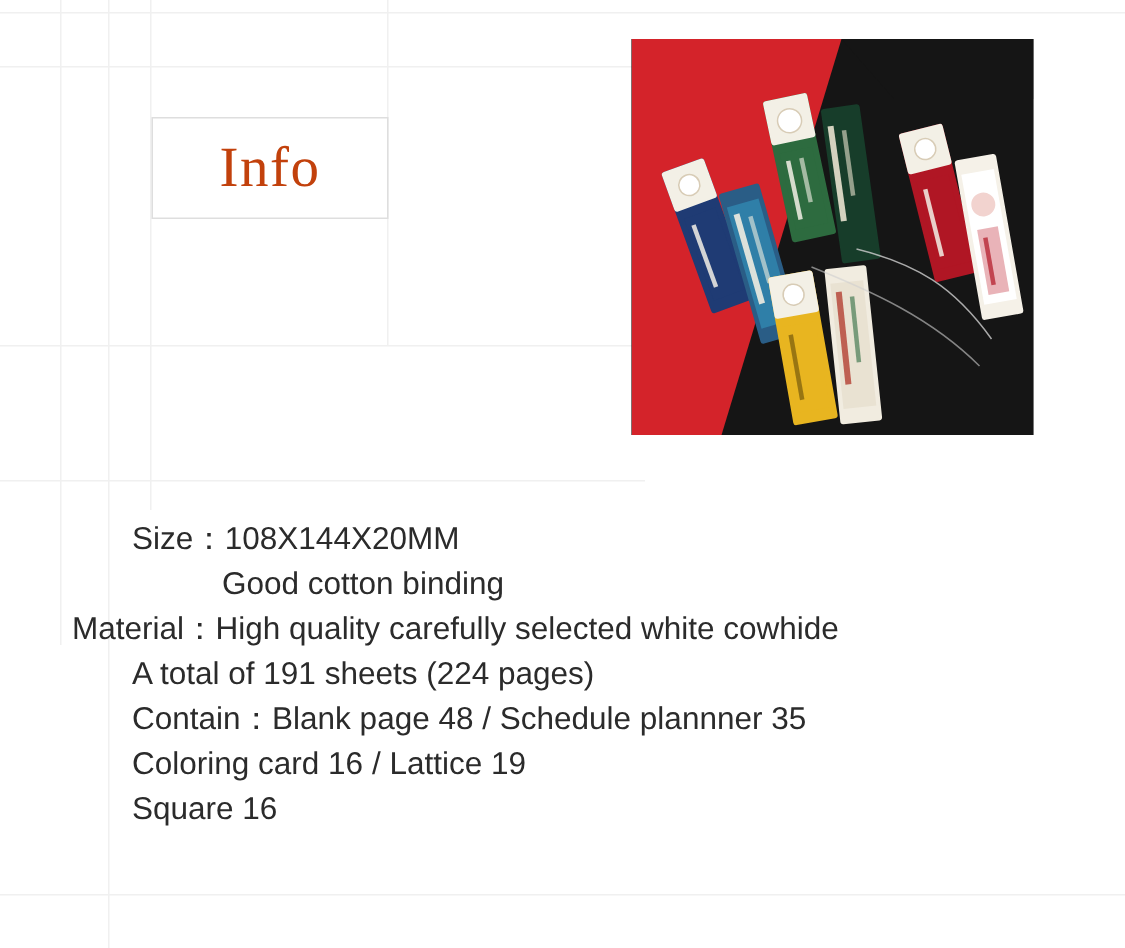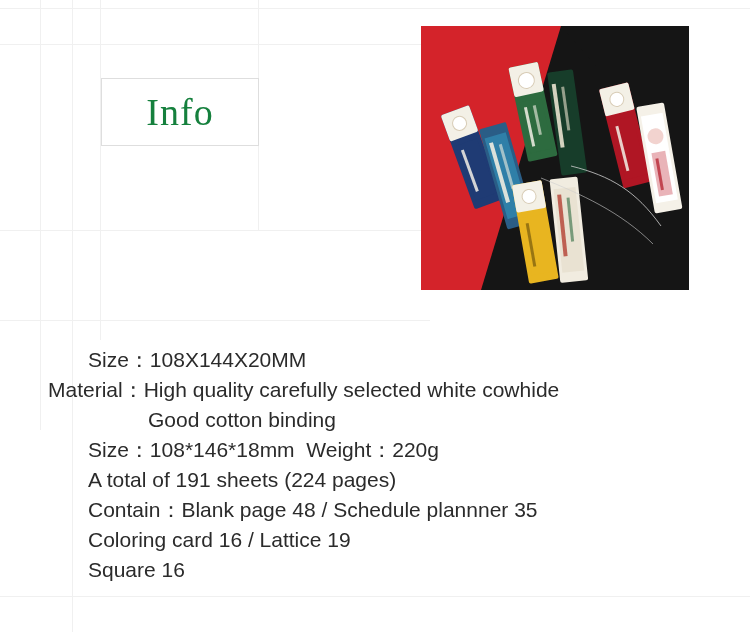--- a/index.html
+++ b/index.html
@@ -36,21 +36,21 @@
     height: 68px;
     border: 1px solid #dedede;
     box-sizing: border-box;
     display: flex;
     align-items: center;
     justify-content: center;
   }
   .info-box .info-text {
     font-family: "Liberation Serif", serif;
     font-size: 38px;
-    color: #15803d;
+    color: #c2410c;
     letter-spacing: 1px;
     line-height: 1;
   }
 
   
   .photo {
     position: absolute;
     left: 421px;
     top: 26px;
     width: 268px;
@@ -164,22 +164,21 @@
         <rect x="234" y="132" width="3" height="32" fill="#b01624" opacity="0.7"></rect>
       </g>
 
       <path d="M150 140 C 190 150, 215 165, 240 200" stroke="#cfcfcf" stroke-width="1" fill="none" opacity="0.8"></path>
       <path d="M120 152 C 160 168, 200 186, 232 218" stroke="#cfcfcf" stroke-width="1" fill="none" opacity="0.6"></path>
     </svg>
   </div>
 
   <div class="specs">
     <div class="spec-line indent1">Size：108X144X20MM</div>
+    <div class="spec-line indent2">Good cotton binding</div>
     <div class="spec-line">Material：High quality carefully selected white cowhide</div>
-    <div class="spec-line indent2">Good cotton binding</div>
-    <div class="spec-line indent1">Size：108*146*18mm  Weight：220g</div>
     <div class="spec-line indent1">A total of 191 sheets (224 pages)</div>
     <div class="spec-line indent1">Contain：Blank page 48 / Schedule plannner 35</div>
     <div class="spec-line indent1">Coloring card 16 / Lattice 19</div>
     <div class="spec-line indent1">Square 16</div>
   </div>
 
 </div>
 
 </body></html>

